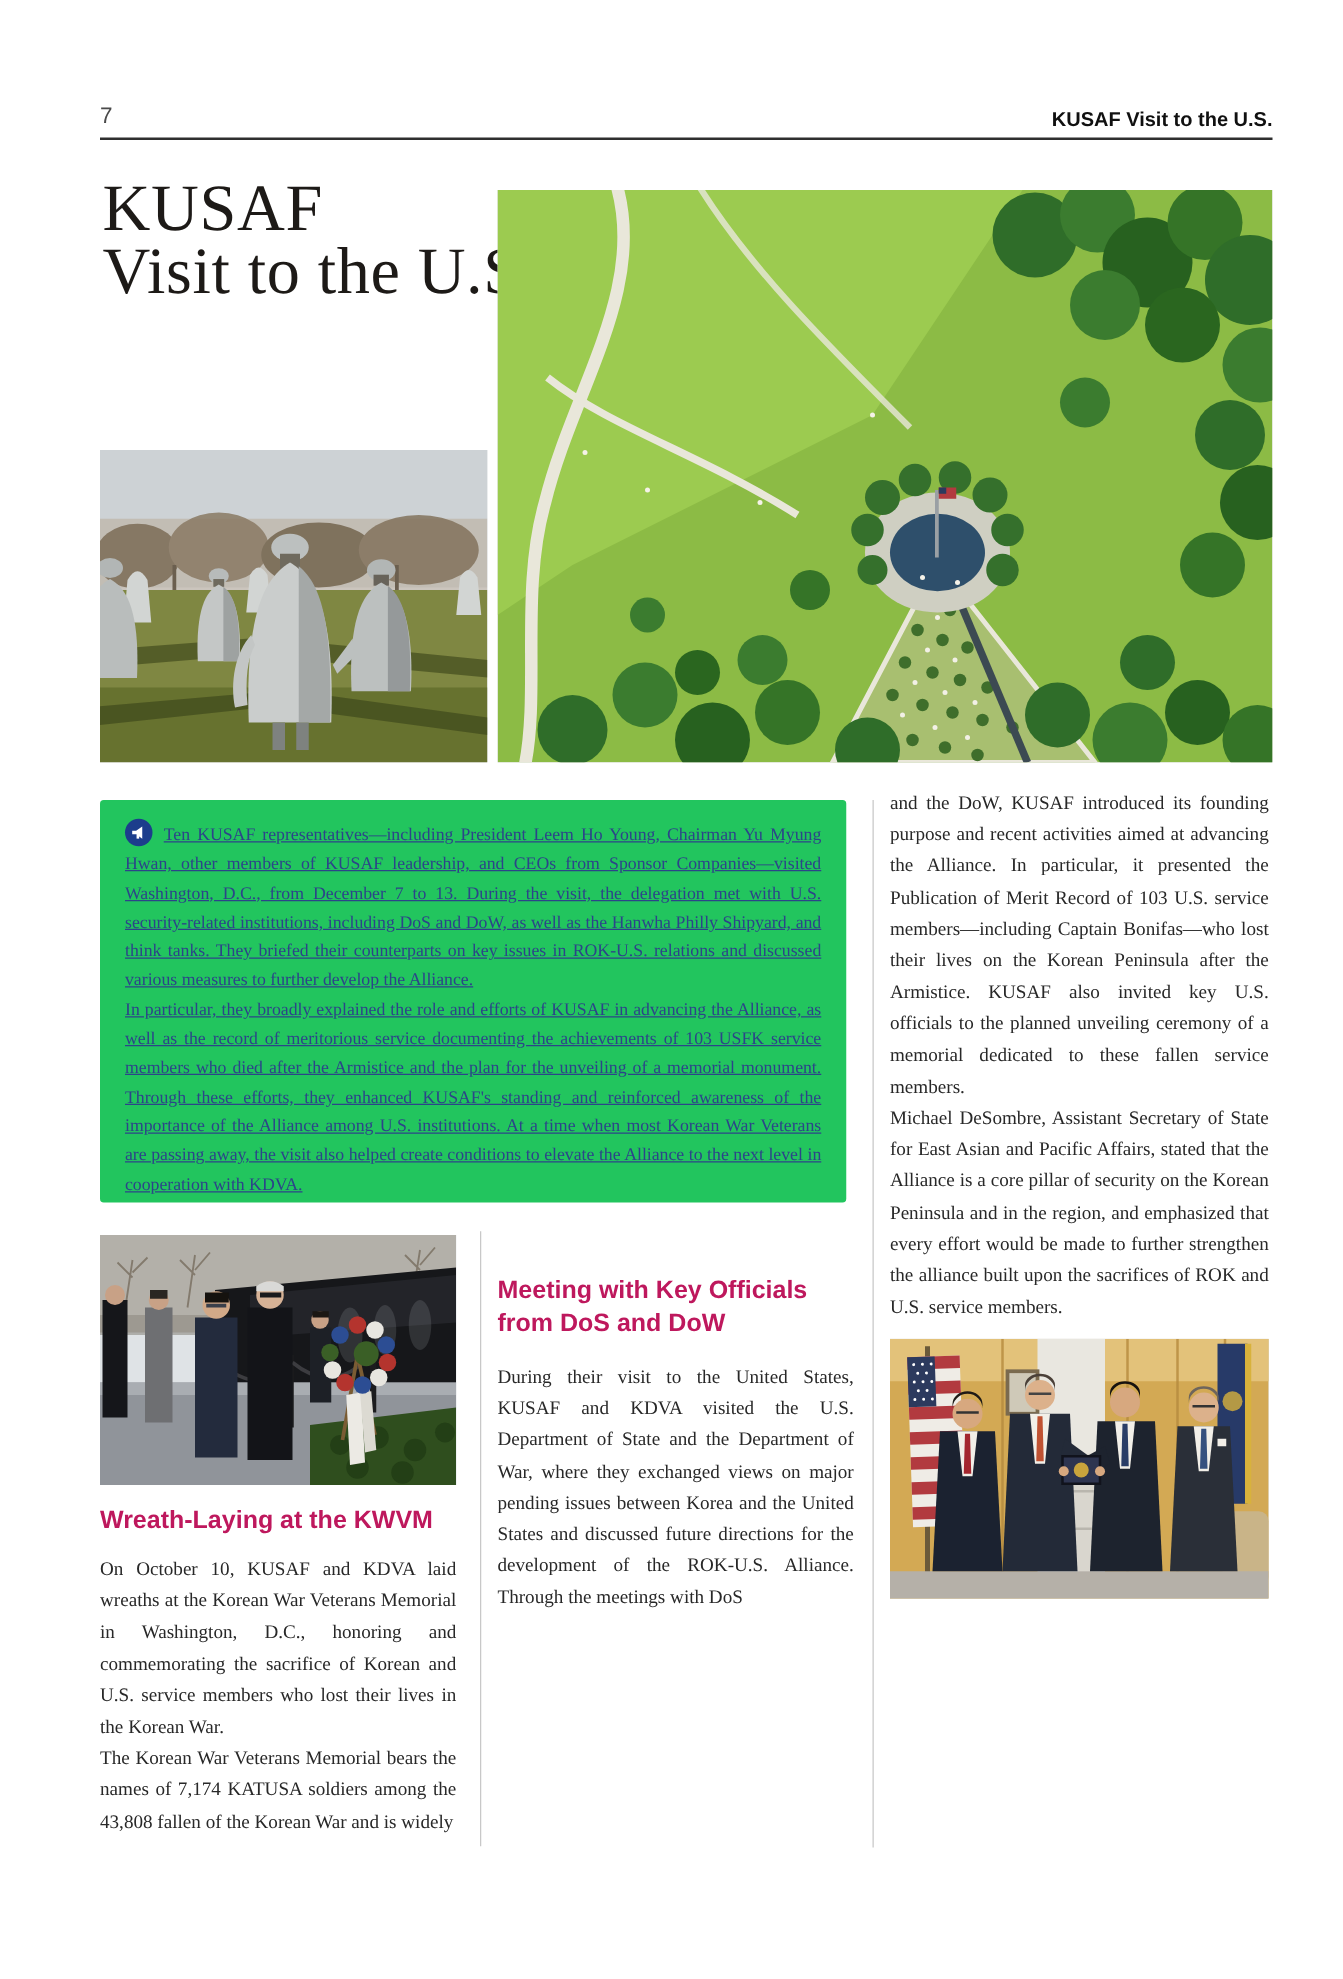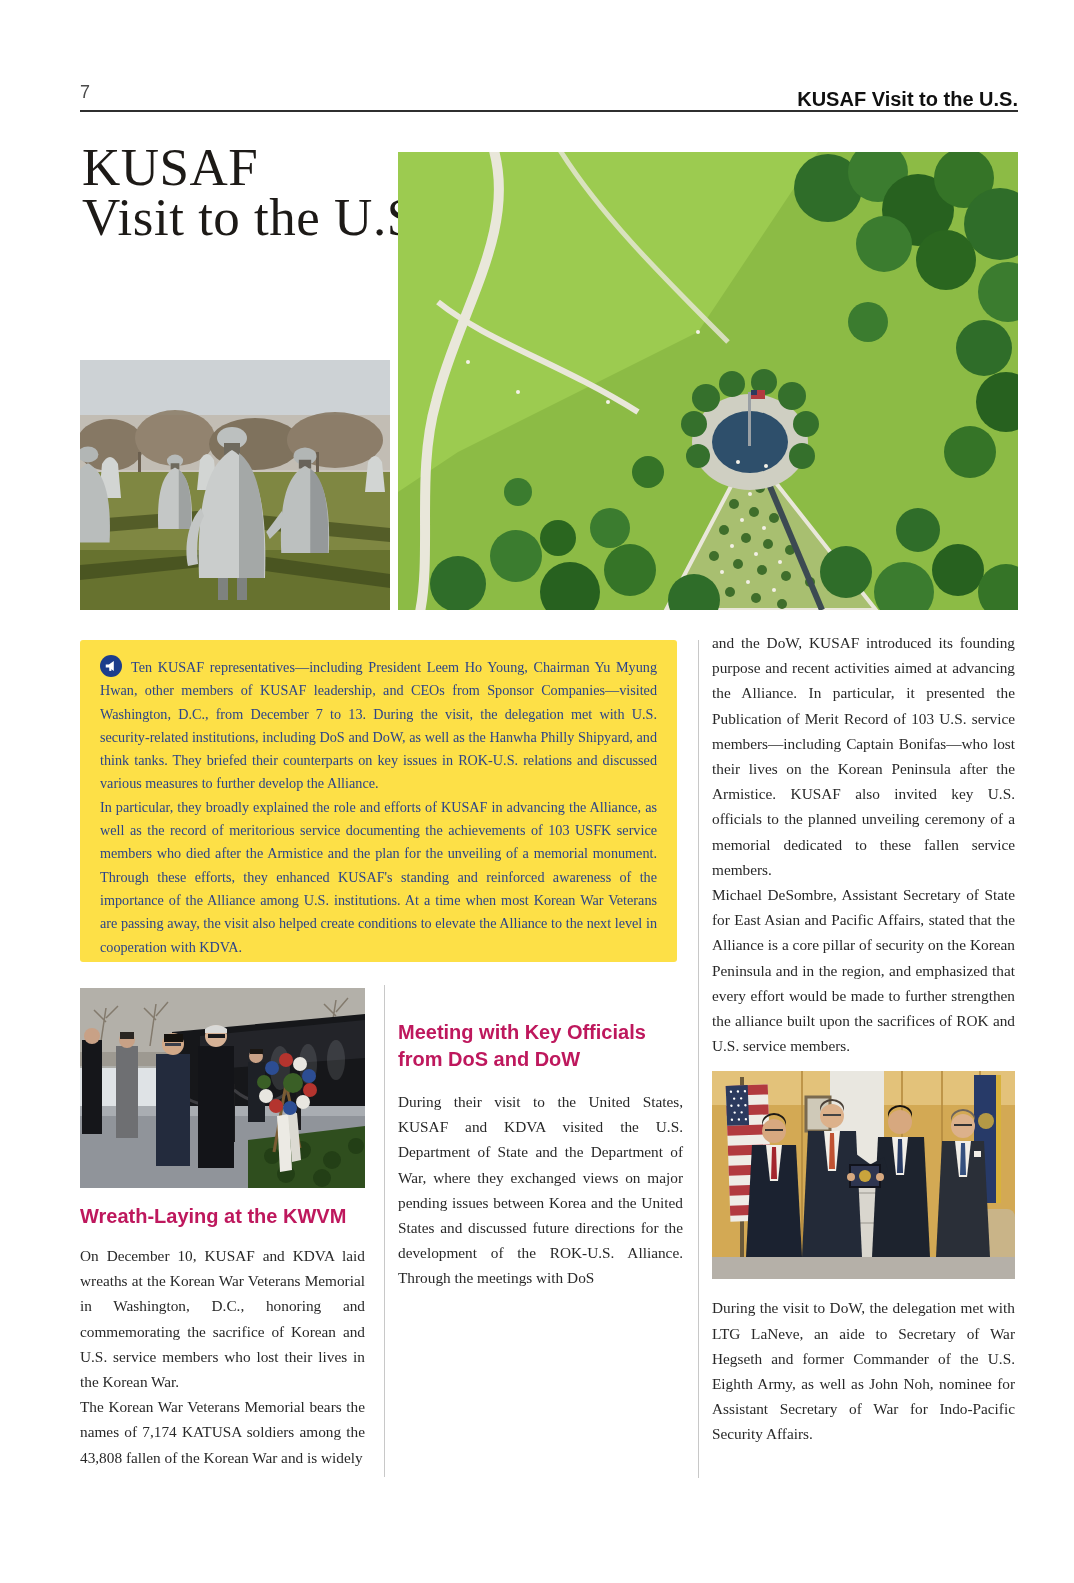--- a/index.html
+++ b/index.html
@@ -3,37 +3,37 @@
 <meta charset="utf-8">
 <style>
   html,body{margin:0;padding:0;background:#ffffff;}
   .page{position:relative;width:1074px;height:1583px;background:#ffffff;
         font-family:"Liberation Serif",serif;overflow:hidden;}
 
   
   .page-num{position:absolute;left:80px;top:82px;font-family:"Liberation Sans",sans-serif;
             font-size:18px;color:#4a4a4a;}
   .running-title{position:absolute;right:56px;top:88px;font-family:"Liberation Sans",sans-serif;
-            font-weight:bold;font-size:20px;color:#101010;}
+            font-weight:bold;font-size:16px;color:#101010;}
   .header-rule{position:absolute;left:80px;top:110px;width:938px;height:2px;background:#2f2f2f;}
 
   
   .main-title{position:absolute;left:82px;top:142px;font-size:53px;line-height:50px;
             color:#1d1a17;letter-spacing:.5px;}
 
   
   .photo{position:absolute;overflow:hidden;background:#dfe3e6;}
   .photo svg{display:block;}
   .photo-statues{left:80px;top:360px;width:310px;height:250px;}
   .photo-aerial{left:398px;top:152px;width:620px;height:458px;}
 
   
   .callout{position:absolute;left:80px;top:640px;width:597px;height:322px;box-sizing:border-box;
-           background:#fde047;border-radius:3px;padding:15px 20px 14px 20px;
-           color:#2c4489;font-size:14.2px;line-height:23.3px;text-align:justify;overflow:hidden;}
+           background:#22c55e;border-radius:3px;padding:15px 20px 14px 20px;
+           color:#2c4489;font-size:14.2px;line-height:23.3px;text-align:justify;overflow:hidden;text-decoration:underline;}
   .callout p{margin:0;}
   .callout-icon{display:inline-block;width:22px;height:22px;border-radius:50%;
            background:#1c3d8c;vertical-align:-5px;margin-right:9px;}
   .callout-icon svg{display:block;margin:4px auto 0 auto;}
 
   
   .vdiv{position:absolute;width:1px;background:#c8c8c8;}
   .vdiv-1{left:384px;top:985px;height:492px;}
   .vdiv-2{left:698px;top:640px;height:838px;}
 
@@ -306,21 +306,21 @@
             <circle cx="196" cy="118" r="7" fill="#b4342e"></circle>
               <circle cx="186" cy="108" r="7" fill="#e8e6e0"></circle>
             <circle cx="184" cy="94" r="7" fill="#3a5f26"></circle>
               <circle cx="192" cy="80" r="7" fill="#2c4d93"></circle>
             <circle cx="213" cy="95" r="10" fill="#3a5f26"></circle>
           </g>
         </g>
       </svg>
     </div>
     <div class="col-heading">Wreath-Laying at the KWVM</div>
-    <p>On December 10, KUSAF and KDVA laid wreaths at the Korean War Veterans Memorial in Washington, D.C., honoring and commemorating the sacrifice of Korean and U.S. service members who lost their lives in the Korean War.</p>
+    <p>On October 10, KUSAF and KDVA laid wreaths at the Korean War Veterans Memorial in Washington, D.C., honoring and commemorating the sacrifice of Korean and U.S. service members who lost their lives in the Korean War.</p>
     <p>The Korean War Veterans Memorial bears the names of 7,174 KATUSA soldiers among the 43,808 fallen of the Korean War and is widely</p>
   </div>
 
   <div class="col mid-col">
     <div class="col-heading">Meeting with Key Officials from DoS and DoW</div>
     <p>During their visit to the United States, KUSAF and KDVA visited the U.S. Department of State and the Department of War, where they exchanged views on major pending issues between Korea and the United States and discussed future directions for the development of the ROK-U.S. Alliance. Through the meetings with DoS</p>
   </div>
 
   <div class="col right-col">
     <p>and the DoW, KUSAF introduced its founding purpose and recent activities aimed at advancing the Alliance. In particular, it presented the Publication of Merit Record of 103 U.S. service members—including Captain Bonifas—who lost their lives on the Korean Peninsula after the Armistice. KUSAF also invited key U.S. officials to the planned unveiling ceremony of a memorial dedicated to these fallen service members.</p>
@@ -419,16 +419,15 @@
           <polygon points="230,70 272,70 278,186 224,186" fill="#2a2f38"></polygon>
           <polygon points="243,70 259,70 255,106 247,106" fill="#f2efe8"></polygon>
           <polygon points="249,72 253,72 254,104 248,104" fill="#35507e"></polygon>
           <rect x="262" y="80" width="7" height="6" fill="#f2efe8"></rect>
           <circle cx="251" cy="55" r="12" fill="#dcb18b"></circle>
           <path d="M239 52 a12 12 0 0 1 24 0 l0 -5 a12 9 0 0 0 -24 0 z" fill="#6e655c"></path>
           <line x1="242" y1="54" x2="260" y2="54" stroke="#333" stroke-width="2"></line>
         </g>
       </svg>
     </div>
-    <p class="caption">During the visit to DoW, the delegation met with LTG LaNeve, an aide to Secretary of War Hegseth and former Commander of the U.S. Eighth Army, as well as John Noh, nominee for Assistant Secretary of War for Indo-Pacific Security Affairs.</p>
   </div>
 
 </div>
 
 </body></html>

